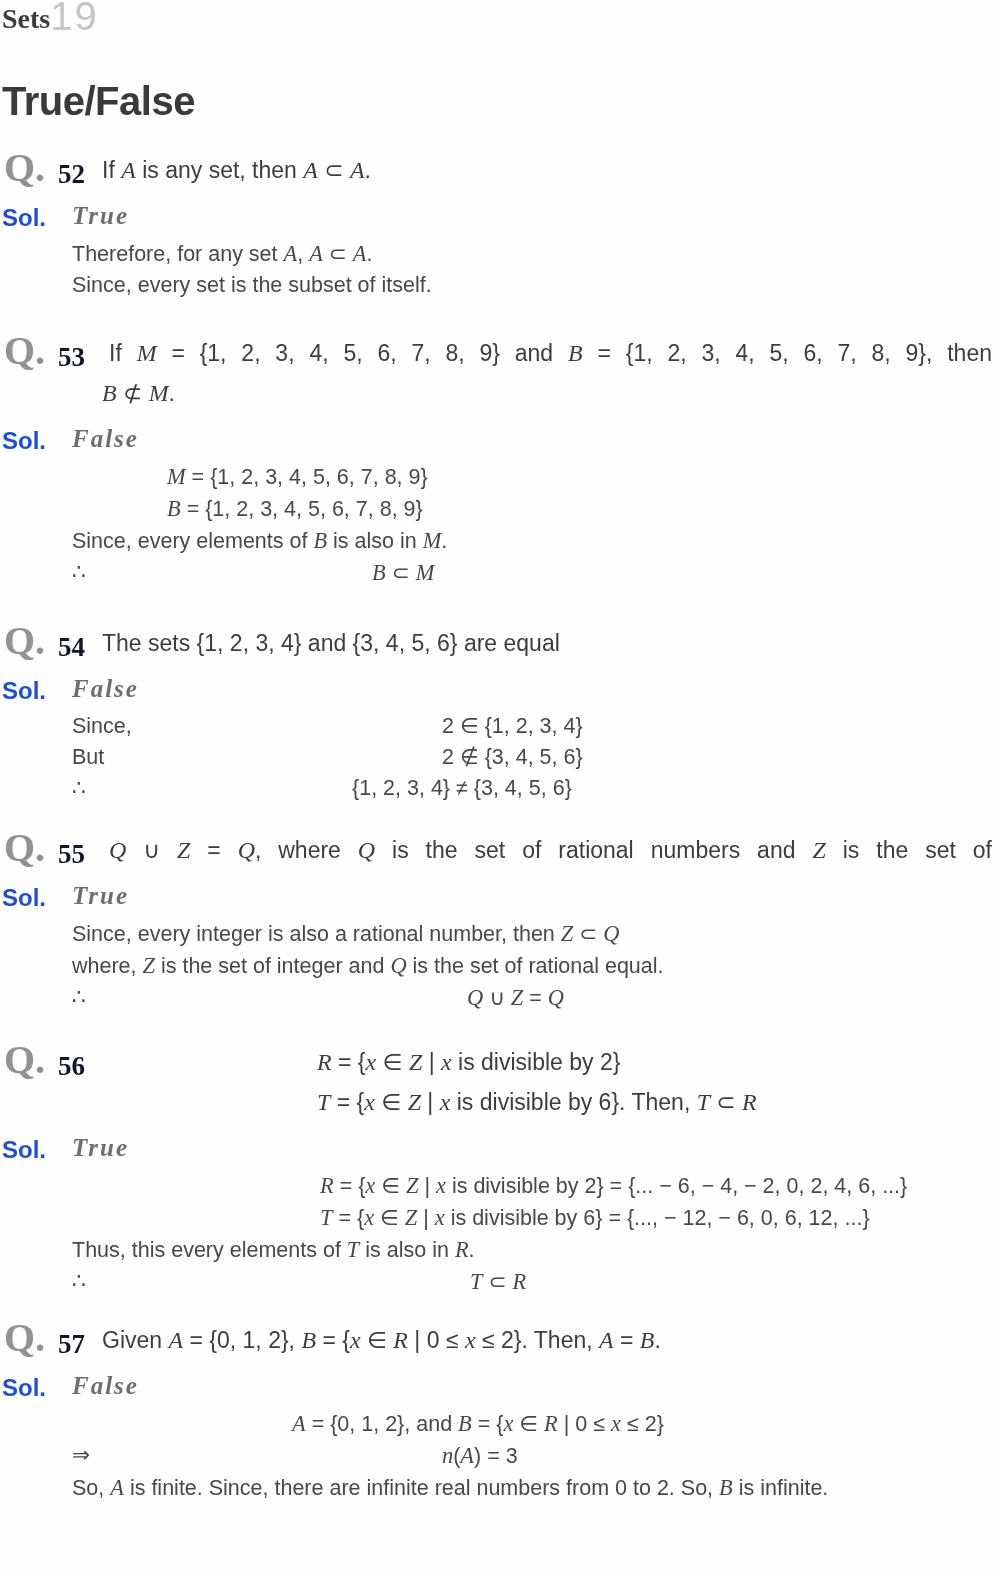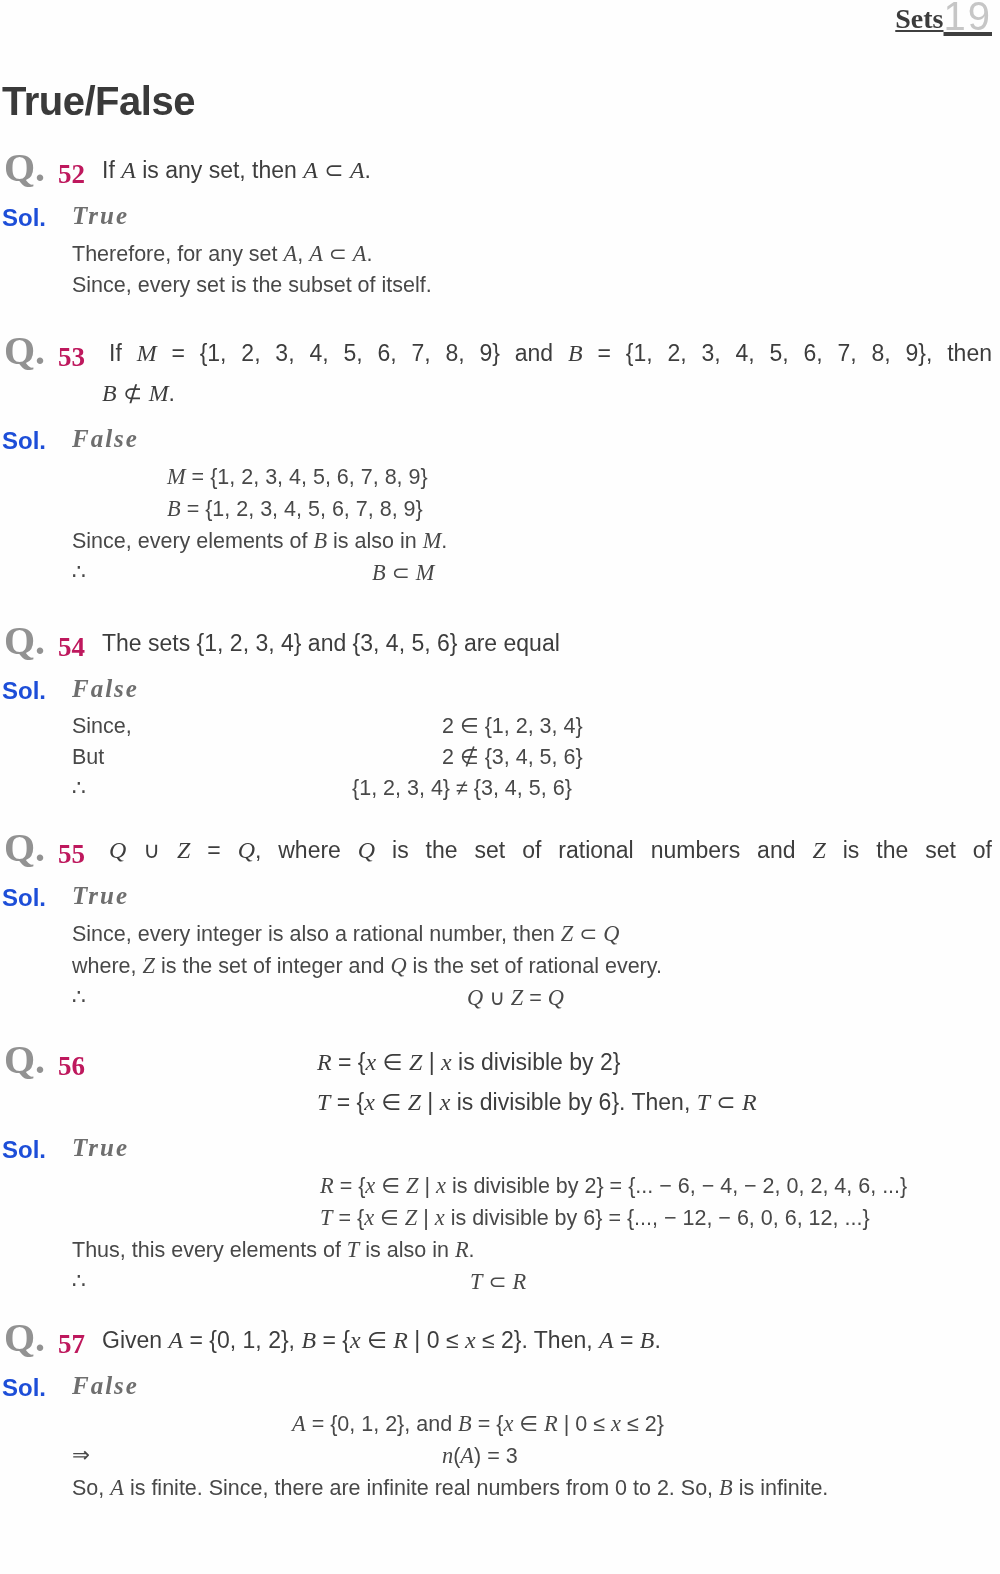--- a/index.html
+++ b/index.html
@@ -9,21 +9,21 @@
     height: 1574px;
     margin: 0 auto;
     background: #fefefe;
     font-family: "Liberation Sans", "DejaVu Sans", sans-serif;
     color: var(--text, #3f3f3f);
     overflow: hidden;
     box-sizing: border-box;
     padding: 4px 4px 0 2px;
   }
   
-  .running-head { display: flex; justify-content: flex-end; align-items: flex-start; text-decoration: underline; }
+  .running-head { display: flex; justify-content: flex-start; align-items: flex-start; }
   .book-title {
     font-family: "Liberation Serif", "DejaVu Serif", serif;
     font-weight: bold; font-size: 28px; color: #3c3c3c; line-height: 1.1;
   }
   .page-num {
     font-size: 40px; line-height: 1; color: var(--pagenum, #c6c6c6);
     margin-top: -8px; margin-right: 4px; letter-spacing: 2px; font-weight: 400;
   }
   
   .section-title {
@@ -34,21 +34,21 @@
   .q { margin-top: 30px; }
   .q-head { position: relative; padding-left: 100px; padding-right: 4px; font-size: 23px; line-height: 40px; color: #3d3d3d; }
   .q-marker {
     position: absolute; left: 2px; top: -2px; line-height: 1;
     font-family: "Liberation Serif", "DejaVu Serif", serif;
     font-weight: bold; font-size: 40px; color: var(--qmarker, #929292);
   }
   .q-num {
     position: absolute; left: 56px; top: 4px;
     font-family: "Liberation Serif", "DejaVu Serif", serif;
-    font-weight: bold; font-size: 27px; color: #be185d;
+    font-weight: bold; font-size: 27px; color: #0f172a;
   }
   .q-line { display: block; }
   .q-line.justify { text-align: justify; text-align-last: justify; margin-left: 7px; }
   .q-eq { display: block; margin-left: 215px; }
   
   .sol-row { position: relative; padding-left: 70px; margin-top: 12px; height: 34px; }
   .sol-label { position: absolute; left: 0; top: 2px; font-size: 24px; font-weight: bold; color: #1d4ed8; }
   .verdict {
     font-family: "Liberation Serif", "DejaVu Serif", serif;
     font-style: italic; font-weight: bold; font-size: 25px;
@@ -146,21 +146,21 @@
       <span class="q-marker">Q.</span>
       <span class="q-num">55</span>
       <span class="q-line justify"><span></span><i>Q</i><span> ∪ </span><i>Z</i><span> = </span><i>Q</i><span>, where </span><i>Q</i><span> is the set of rational numbers and </span><i>Z</i><span> is the set of</span></span>
     </div>
     <div class="sol-row">
       <span class="sol-label">Sol.</span>
       <span class="verdict">True</span>
     </div>
     <div class="sol-body">
       <div class="line"><span>Since, every integer is also a rational number, then </span><i>Z</i><span> ⊂ </span><i>Q</i><span></span></div>
-      <div class="line"><span>where, </span><i>Z</i><span> is the set of integer and </span><i>Q</i><span> is the set of rational every.</span></div>
+      <div class="line"><span>where, </span><i>Z</i><span> is the set of integer and </span><i>Q</i><span> is the set of rational equal.</span></div>
       <div class="line split">
         <span class="lbl">∴</span>
         <span class="eq" style="margin-left:395px"><span></span><i>Q</i><span> ∪ </span><i>Z</i><span> = </span><i>Q</i><span></span></span>
       </div>
     </div>
   </section>
 
   <section class="q" style="margin-top:28px">
     <div class="q-head">
       <span class="q-marker">Q.</span>

